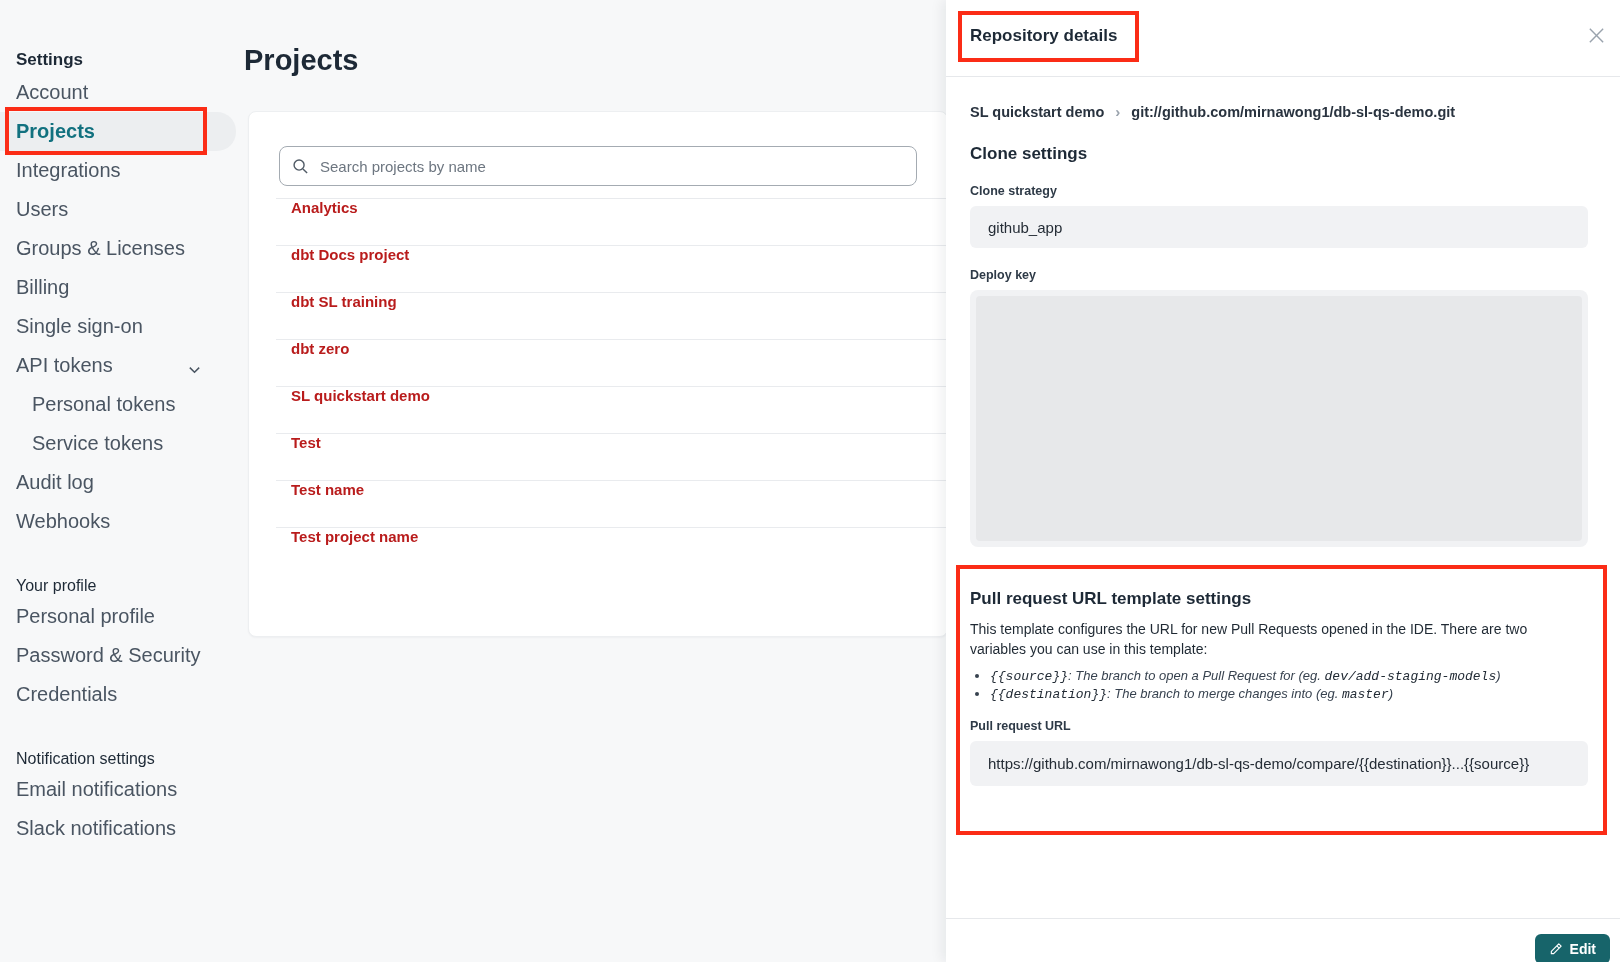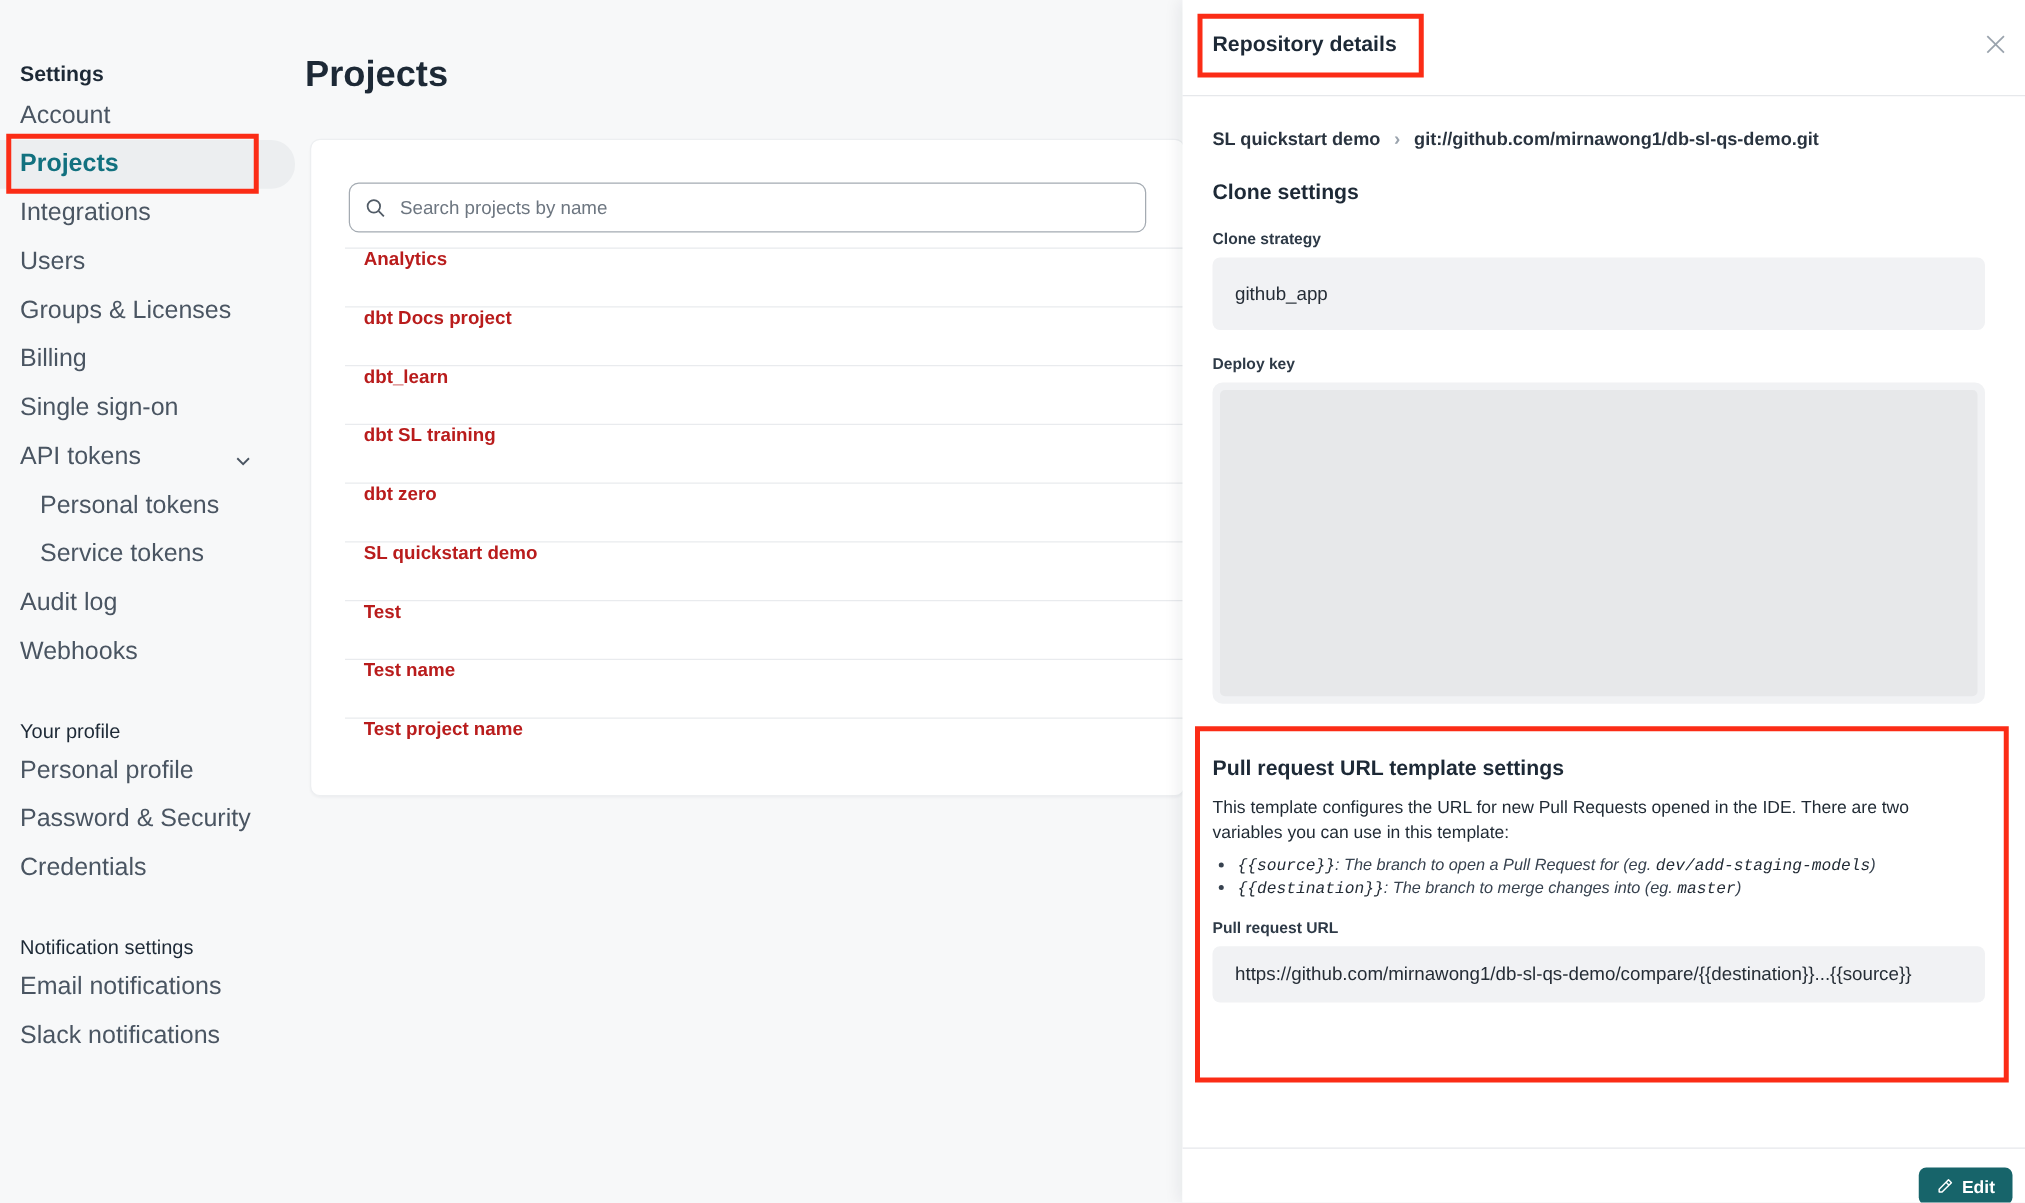--- a/index.html
+++ b/index.html
@@ -67,29 +67,29 @@
   .close-btn { position:absolute; right:14px; top:26px; cursor:pointer; line-height:0; }
 
   .panel-body { padding:0 32px 0 24px; }
   .breadcrumb { margin-top:26px; display:flex; align-items:center; gap:11px; }
   .crumb { font-size:14.5px; font-weight:bold; color:#29333f; }
   .crumb-sep { font-size:15px; color:#9aa3ad; font-weight:bold; }
 
   .h2 { margin-top:24px; font-size:17px; font-weight:bold; color:#1d2936; }
   .field-label { margin-top:20px; font-size:12.5px; font-weight:bold; color:#2e3a47; }
   .field-input {
-    margin-top:8px; height:58px; width:100%; background:#f1f2f4; border:none; outline:none;
+    margin-top:8px; height:42px; width:100%; background:#f1f2f4; border:none; outline:none;
     border-radius:6px; padding:0 18px; font-size:15px; color:#252d36;
     font-family:"Liberation Sans", sans-serif; display:block;
   }
   .deploy-box { margin-top:8px; height:257px; background:#f1f2f4; border-radius:8px; padding:6px; }
   .deploy-inner { width:100%; height:100%; background:#e7e8ea; border-radius:4px; }
 
   .pr-red-box {
-    margin:18px -19px 0 -14px; border:4px solid #fb2c16; padding:12px 15px 60px 10px;
+    margin:18px -19px 0 -14px; border:4px solid #fb2c16; padding:12px 15px 45px 10px;
   }
   .pr-desc { margin:10px 0 0 0; font-size:14px; line-height:20px; color:#1f2933; max-width:592px; }
   .pr-bullets { margin:8px 0 0 0; padding-left:20px; }
   .pr-bullets li { font-size:13px; line-height:17px; color:#37424f; font-style:italic; }
   .mono { font-family:"Liberation Mono", monospace; font-style:italic; font-size:13px; color:#222b35; }
   .pr-red-box .field-label { margin-top:16px; }
   .pr-red-box .field-input { height:45px; }
 
   .panel-footer {
     position:absolute; left:0; right:0; bottom:0; height:44px; background:#fff;
@@ -188,23 +188,20 @@
       </span>
       <input type="text" placeholder="Search projects by name" style="">
     </div>
 
     <div class="rows">
       <div class="row">
           <span>Analytics</span>
         </div>
       <div class="row">
           <span>dbt Docs project</span>
-        </div>
-      <div class="row">
-          <span>dbt_learn</span>
         </div>
       <div class="row">
           <span>dbt SL training</span>
         </div>
       <div class="row">
           <span>dbt zero</span>
         </div>
       <div class="row">
           <span>SL quickstart demo</span>
         </div>

